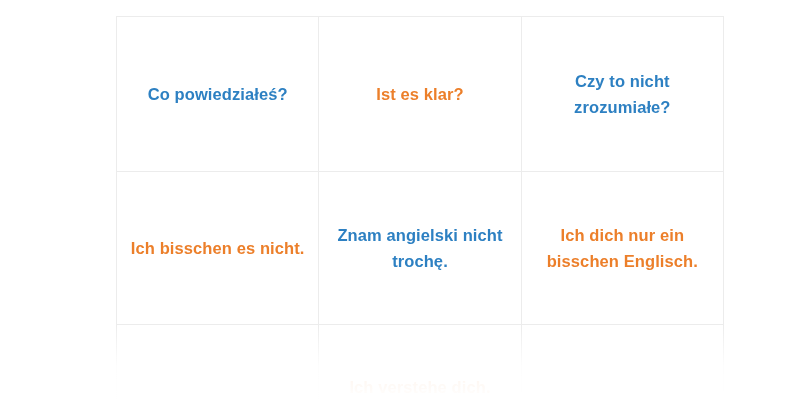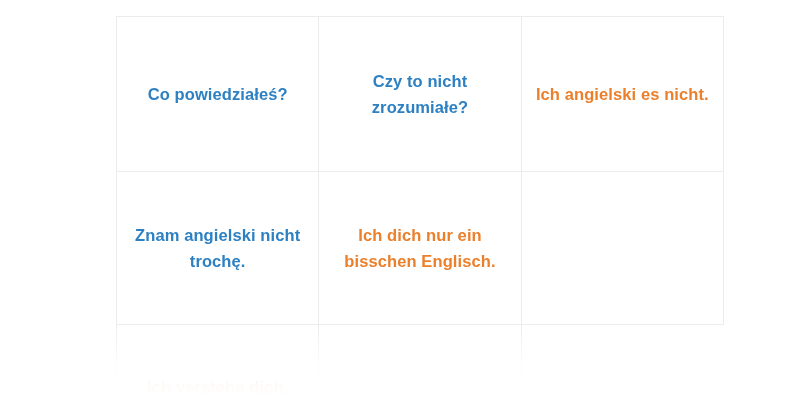--- a/index.html
+++ b/index.html
@@ -61,25 +61,26 @@
 </style>
 </head>
 <body>
 
 <div class="page">
 
   <div class="phrase-table">
 
     <div class="cell" data-color="blue">Co powiedziałeś?</div>
 
+    <div class="cell" data-color="orange">Ist es klar?</div>
 
     <div class="cell" data-color="blue">Czy to nicht
 zrozumiałe?</div>
 
-    <div class="cell" data-color="orange">Ich angielski es nicht.</div>
+    <div class="cell" data-color="orange">Ich bisschen es nicht.</div>
 
     <div class="cell" data-color="blue">Znam angielski nicht
 trochę.</div>
 
     <div class="cell" data-color="orange">Ich dich nur ein
 bisschen Englisch.</div>
 
     <div class="cell r3" data-color="blue"></div>
 
     <div class="cell r3" data-color="orange">Ich verstehe dich.</div>

